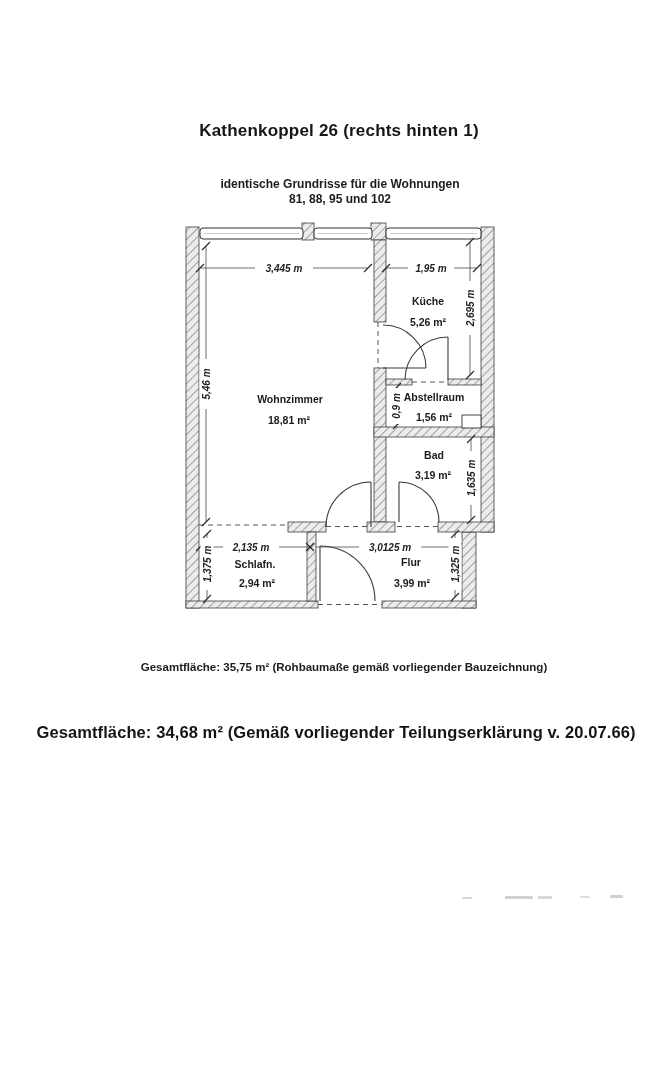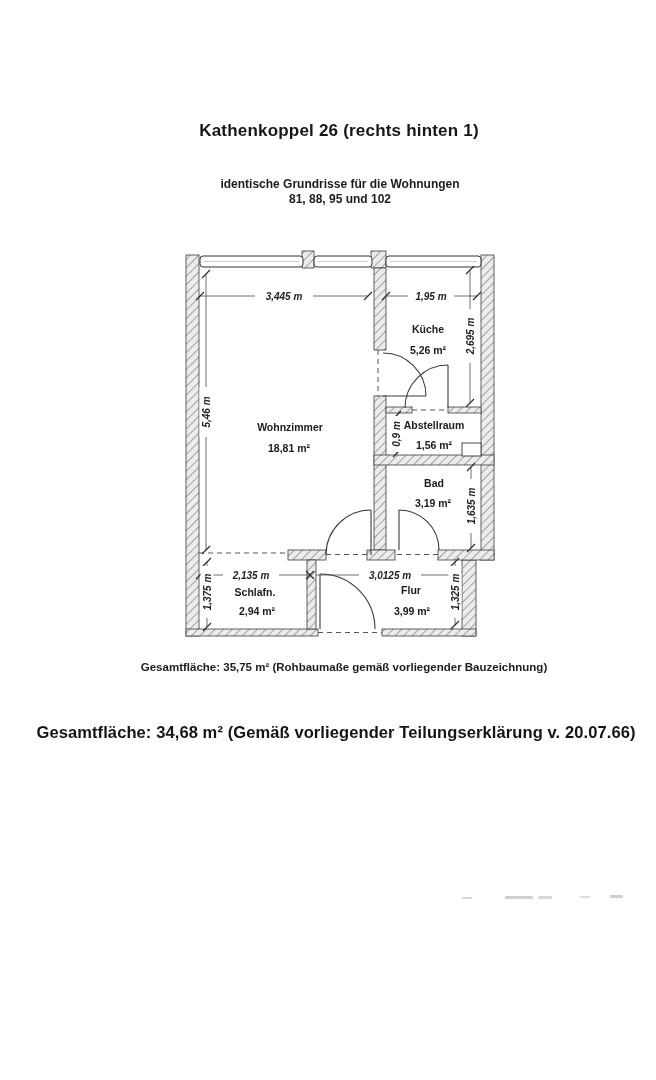--- a/index.html
+++ b/index.html
@@ -21,21 +21,21 @@
   }
   .footnote-small{
     position:absolute;top:661px;left:16px;width:656px;
     text-align:center;font-size:11.5px;font-weight:bold;color:#1c1c1c;
   }
   .footnote-big{
     position:absolute;top:723px;left:8px;width:656px;
     text-align:center;font-size:16.5px;font-weight:bold;color:#141414;
     letter-spacing:.1px;
   }
-  .plan-wrap{position:absolute;left:178px;top:248px;width:324px;height:398px;}
+  .plan-wrap{position:absolute;left:178px;top:220px;width:324px;height:398px;}
   .smudge{position:absolute;background:#d7d7d7;border-radius:1px;}
   svg text{font-family:"Liberation Sans","DejaVu Sans",sans-serif;}
   .room-name{font-size:10.5px;font-weight:bold;fill:#1b1b1b;}
   .room-area{font-size:10.5px;font-weight:bold;fill:#1b1b1b;}
   .dim-label{font-size:10px;font-style:italic;font-weight:600;fill:#222;}
 </style>
 </head>
 <body>
 
 <div class="doc-title">Kathenkoppel 26 (rechts hinten 1)</div>

